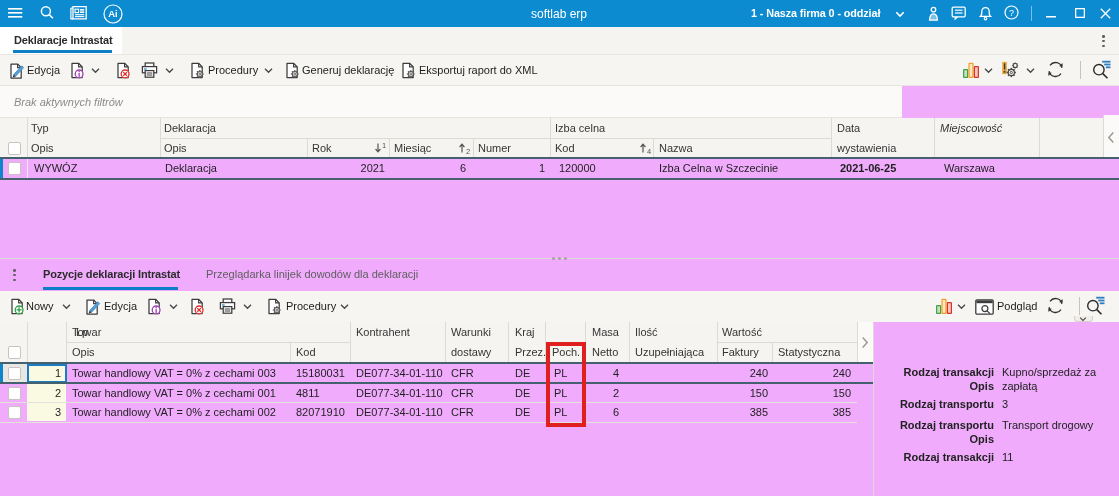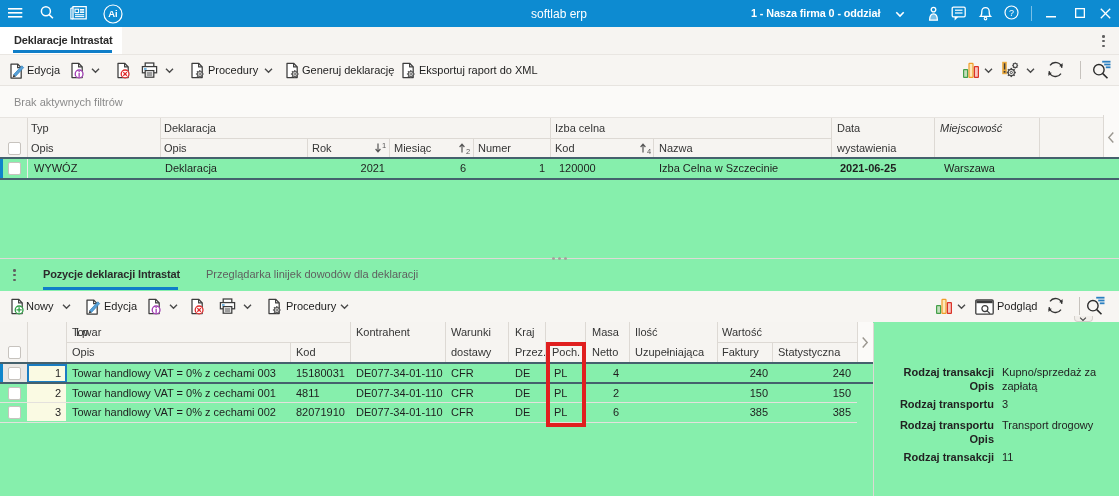--- a/index.html
+++ b/index.html
@@ -1,28 +1,28 @@
 <!DOCTYPE html>
 <html><head>
 <meta charset="utf-8">
 <style>
 * { margin:0; padding:0; box-sizing:border-box; }
 html,body { width:1119px; height:496px; overflow:hidden; background:#fff;
   font-family:"Liberation Sans", sans-serif; }
 .abs { position:absolute; }
-#page { position:relative; width:1119px; height:496px; background:#86efac; }
+#page { position:relative; width:1119px; height:496px; background:#f0abfc; }
 
 
 #topbar { position:absolute; left:0; top:0; width:1119px; height:27px; background:#0d8bd1; color:#fff; }
 #topbar .t { position:absolute; font-size:12px; color:#fff; }
 
 
 #tabrow1 { position:absolute; left:0; top:27px; width:1119px; height:28px; background:#f6f4f1; border-bottom:1px solid #e9e6e2; }
 #toolbar1 { position:absolute; left:0; top:55px; width:1119px; height:31px; background:#f7f5f2; border-bottom:1px solid #e7e4e0; }
-#filterrow { position:absolute; left:0; top:86px; width:1119px; height:32px; background:#fbfaf8; border-bottom:1px solid #e7e4e0; }
+#filterrow { position:absolute; left:0; top:86px; width:902px; height:32px; background:#fbfaf8; border-bottom:1px solid #e7e4e0;font-style:italic; }
 .tbtxt { position:absolute; top:9px; font-size:11px; color:#1d1d1d; white-space:nowrap; }
 .hdrbg { position:absolute; background:#f6f4f1; }
 .vline { position:absolute; width:1px; background:#ddd9d4; }
 .hline { position:absolute; height:1px; background:#ddd9d4; }
 .hcap { position:absolute; font-size:11px; color:#353535; white-space:nowrap; }
 .dcell { position:absolute; font-size:11px; color:#1f1f1f; white-space:nowrap; }
 .darkline { position:absolute; height:2px; background:#45616d; }
 .cb { position:absolute; width:13px; height:13px; border:1px solid #c7c3be; border-radius:2px; background:#fff; }
 .bluebar { position:absolute; left:0; width:3px; background:#0f85cb; }
 .dots3v { position:absolute; width:3px; }

